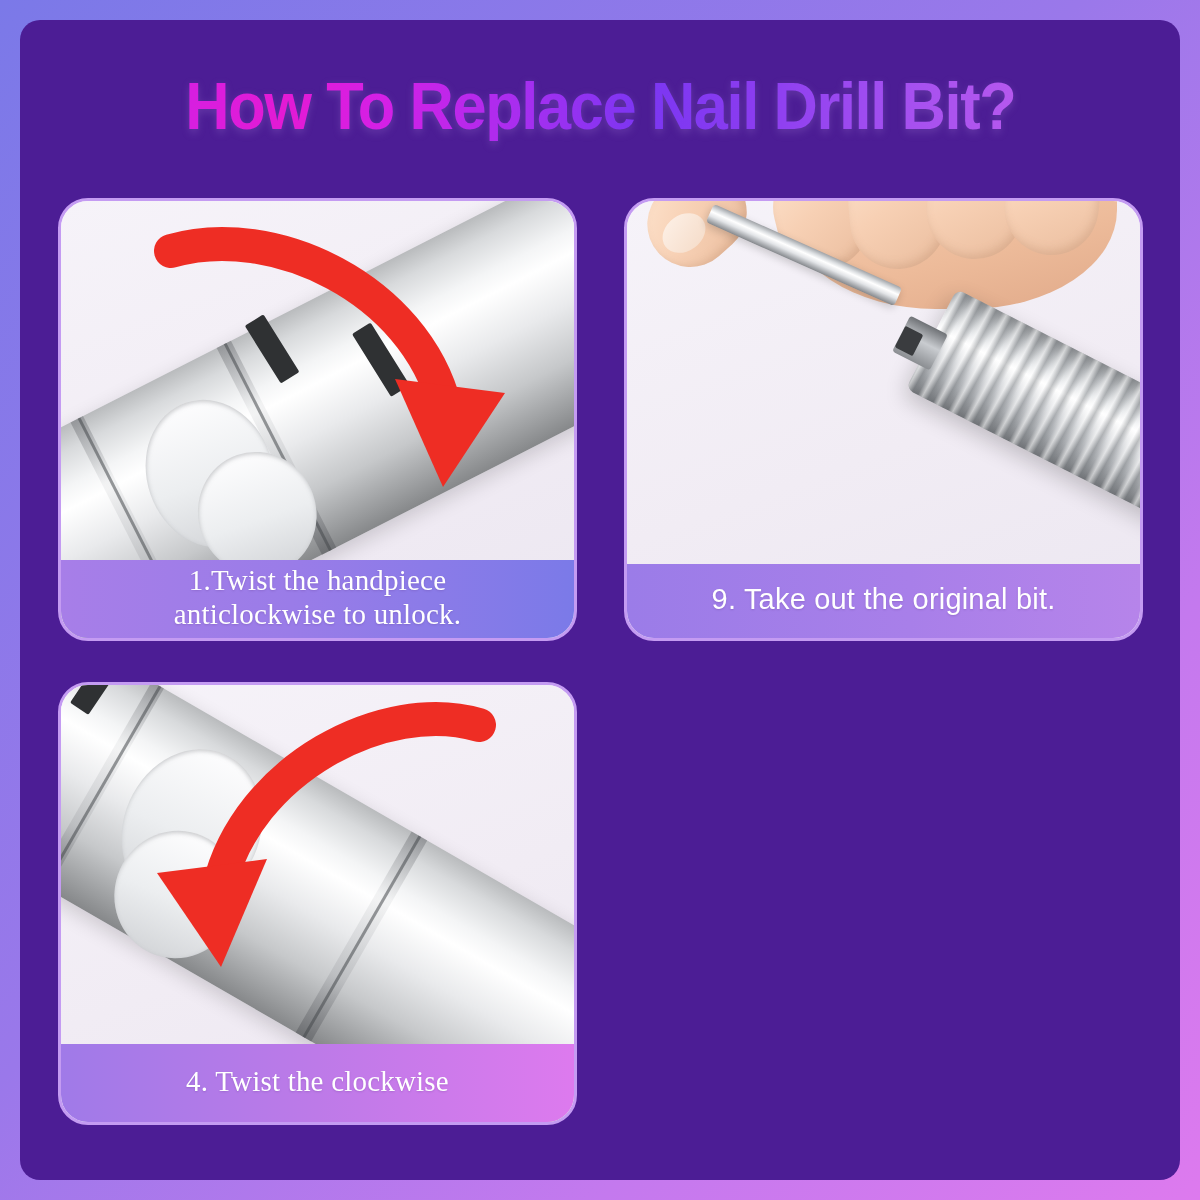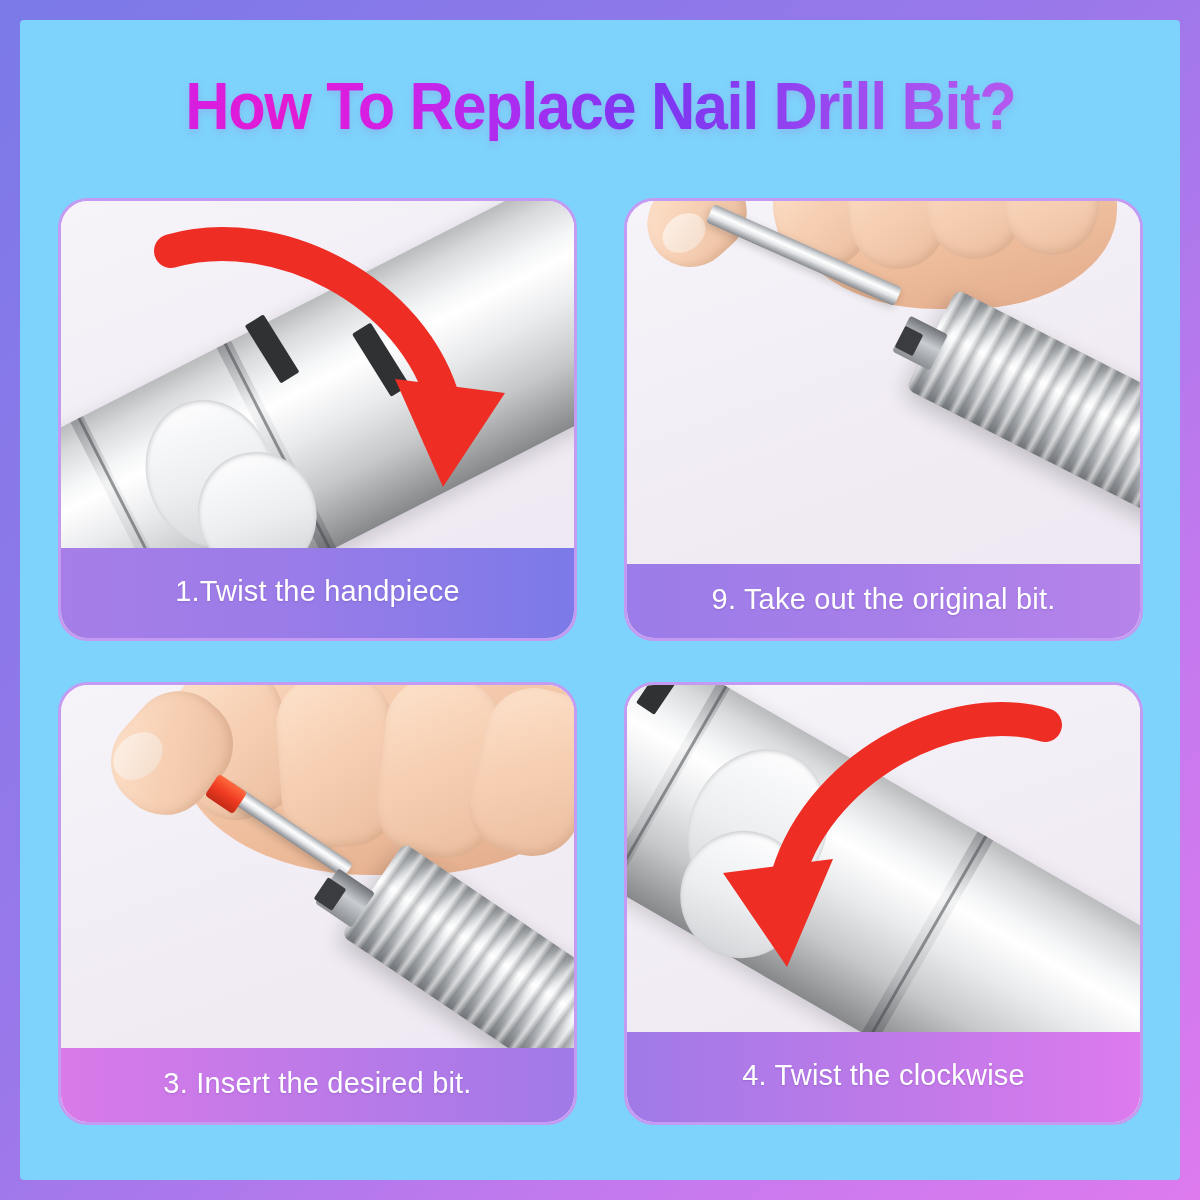--- a/index.html
+++ b/index.html
@@ -14,22 +14,22 @@
     font-family: "Liberation Sans", "DejaVu Sans", sans-serif;
     background: linear-gradient(135deg, #7b79e8 0%, #9a78ea 45%, #c479ee 75%, #dd7aee 100%);
   }
 
   .page-card {
     position: absolute;
     left: 20px;
     top: 20px;
     width: 1160px;
     height: 1160px;
-    background: #7dd3fc;
-    border-radius: 4px;
+    background: #4c1d95;
+    border-radius: 20px;
     overflow: hidden;
   }
 
   
   .title-wrap {
     position: absolute;
     left: 0;
     top: 52px;
     width: 1160px;
     text-align: center;
@@ -96,21 +96,21 @@
     text-align: center;
     font-size: 29px;
     line-height: 1.16;
     letter-spacing: 0.2px;
     padding: 10px 14px 12px;
     display: flex;
     flex-direction: column;
     justify-content: center;
     text-shadow: 0 1px 2px rgba(90,50,130,0.25);
   }
-  .caption.two-line { height: 90px; }
+  .caption.two-line { height: 78px; font-family: Liberation Serif, serif; }
   .caption.one-line { height: 74px; }
 
   .cap-grad-a { background: linear-gradient(90deg, #a77ee8 0%, #9a7ce8 45%, #7b7ae8 100%); }
   .cap-grad-b { background: linear-gradient(90deg, #9b7ce8 0%, #a87fe9 55%, #b684ea 100%); }
   .cap-grad-c { background: linear-gradient(90deg, #d97ae8 0%, #bd7ae8 50%, #a07ae8 100%); }
   .cap-grad-d { background: linear-gradient(90deg, #a07ae8 0%, #bd7ae8 50%, #dd7aee 100%); }
 
   
   .barrel {
     position: absolute;
@@ -249,20 +249,21 @@
         </div>
 
         <svg class="arrow-svg" style="left:92px; top:24px;" width="380" height="300" viewBox="0 0 380 300">
           <path d="M18 26 C 120 -4, 262 64, 292 182" stroke="#ee2d24" stroke-width="34" fill="none" stroke-linecap="round"></path>
           <path d="M242 154 L 352 168 L 290 262 Z" fill="#ee2d24"></path>
         </svg>
 
       </div>
       <div class="caption cap-grad-a two-line">
         <span>1.Twist the handpiece</span>
+        <span>anticlockwise to unlock.</span>
       </div>
     </div>
 
     <div class="panel">
       <div class="photo">
 
         <div class="hand" style="left:160px; top:-112px; width:330px; height:220px;"></div>
         <div class="finger" style="left:148px; top:-40px; width:92px; height:108px; transform:rotate(-14deg);"></div>
         <div class="finger" style="left:222px; top:-48px; width:96px; height:116px; transform:rotate(-5deg);"></div>
         <div class="finger" style="left:300px; top:-52px; width:96px; height:110px; transform:rotate(3deg);"></div>
@@ -277,45 +278,20 @@
         </div>
         <div class="chuck" style="left:272px; top:122px; width:42px; height:40px; transform:rotate(27deg);"></div>
         <div class="chuck-teeth" style="left:272px; top:128px; width:20px; height:24px; transform:rotate(27deg);"></div>
 
       </div>
       <div class="caption cap-grad-b one-line">
         <span>9. Take out the original bit.</span>
       </div>
     </div>
 
-    <div class="panel">
-      <div class="photo">
-
-        <div class="hand" style="left:120px; top:-70px; width:420px; height:260px;"></div>
-        <div class="finger" style="left:118px; top:-18px; width:112px; height:152px; transform:rotate(-16deg);"></div>
-        <div class="finger" style="left:218px; top:-10px; width:116px; height:172px; transform:rotate(-4deg);"></div>
-        <div class="finger" style="left:320px; top:-6px; width:118px; height:178px; transform:rotate(6deg);"></div>
-        <div class="finger" style="left:416px; top:4px; width:112px; height:166px; transform:rotate(14deg);"></div>
-        <div class="finger" style="left:48px; top:16px; width:126px; height:104px; transform:rotate(-48deg);"></div>
-        <div class="nail" style="left:50px; top:50px; width:54px; height:42px; transform:rotate(-42deg);"></div>
-
-        <div class="shank" style="left:152px; top:136px; width:148px; height:17px; transform:rotate(34deg);"></div>
-        <div class="bit-tip" style="left:148px; top:96px; width:34px; height:26px; transform:rotate(34deg);"></div>
-
-        <div class="grip" style="left:286px; top:232px; width:300px; height:112px; transform:rotate(34deg);">
-          <div class="grip-ridges"></div>
-        </div>
-        <div class="chuck" style="left:262px; top:192px; width:44px; height:42px; transform:rotate(34deg);"></div>
-        <div class="chuck-teeth" style="left:258px; top:196px; width:22px; height:26px; transform:rotate(34deg);"></div>
-
-      </div>
-      <div class="caption cap-grad-c one-line">
-        <span>3. Insert the desired bit.</span>
-      </div>
-    </div>
 
     <div class="panel">
       <div class="photo">
 
         <div class="barrel barrel-body" style="left:-148px; top:96px; transform:rotate(30deg);">
           <div class="ring-dark" style="left:150px; width:14px;"></div>
           <div class="seam" style="left:158px;"></div>
           <div class="ring-dark" style="left:450px; width:18px;"></div>
           <div class="seam" style="left:458px;"></div>
           <div class="slot" style="left:190px; top:26px; width:136px; height:162px; transform:rotate(-6deg);"></div>

